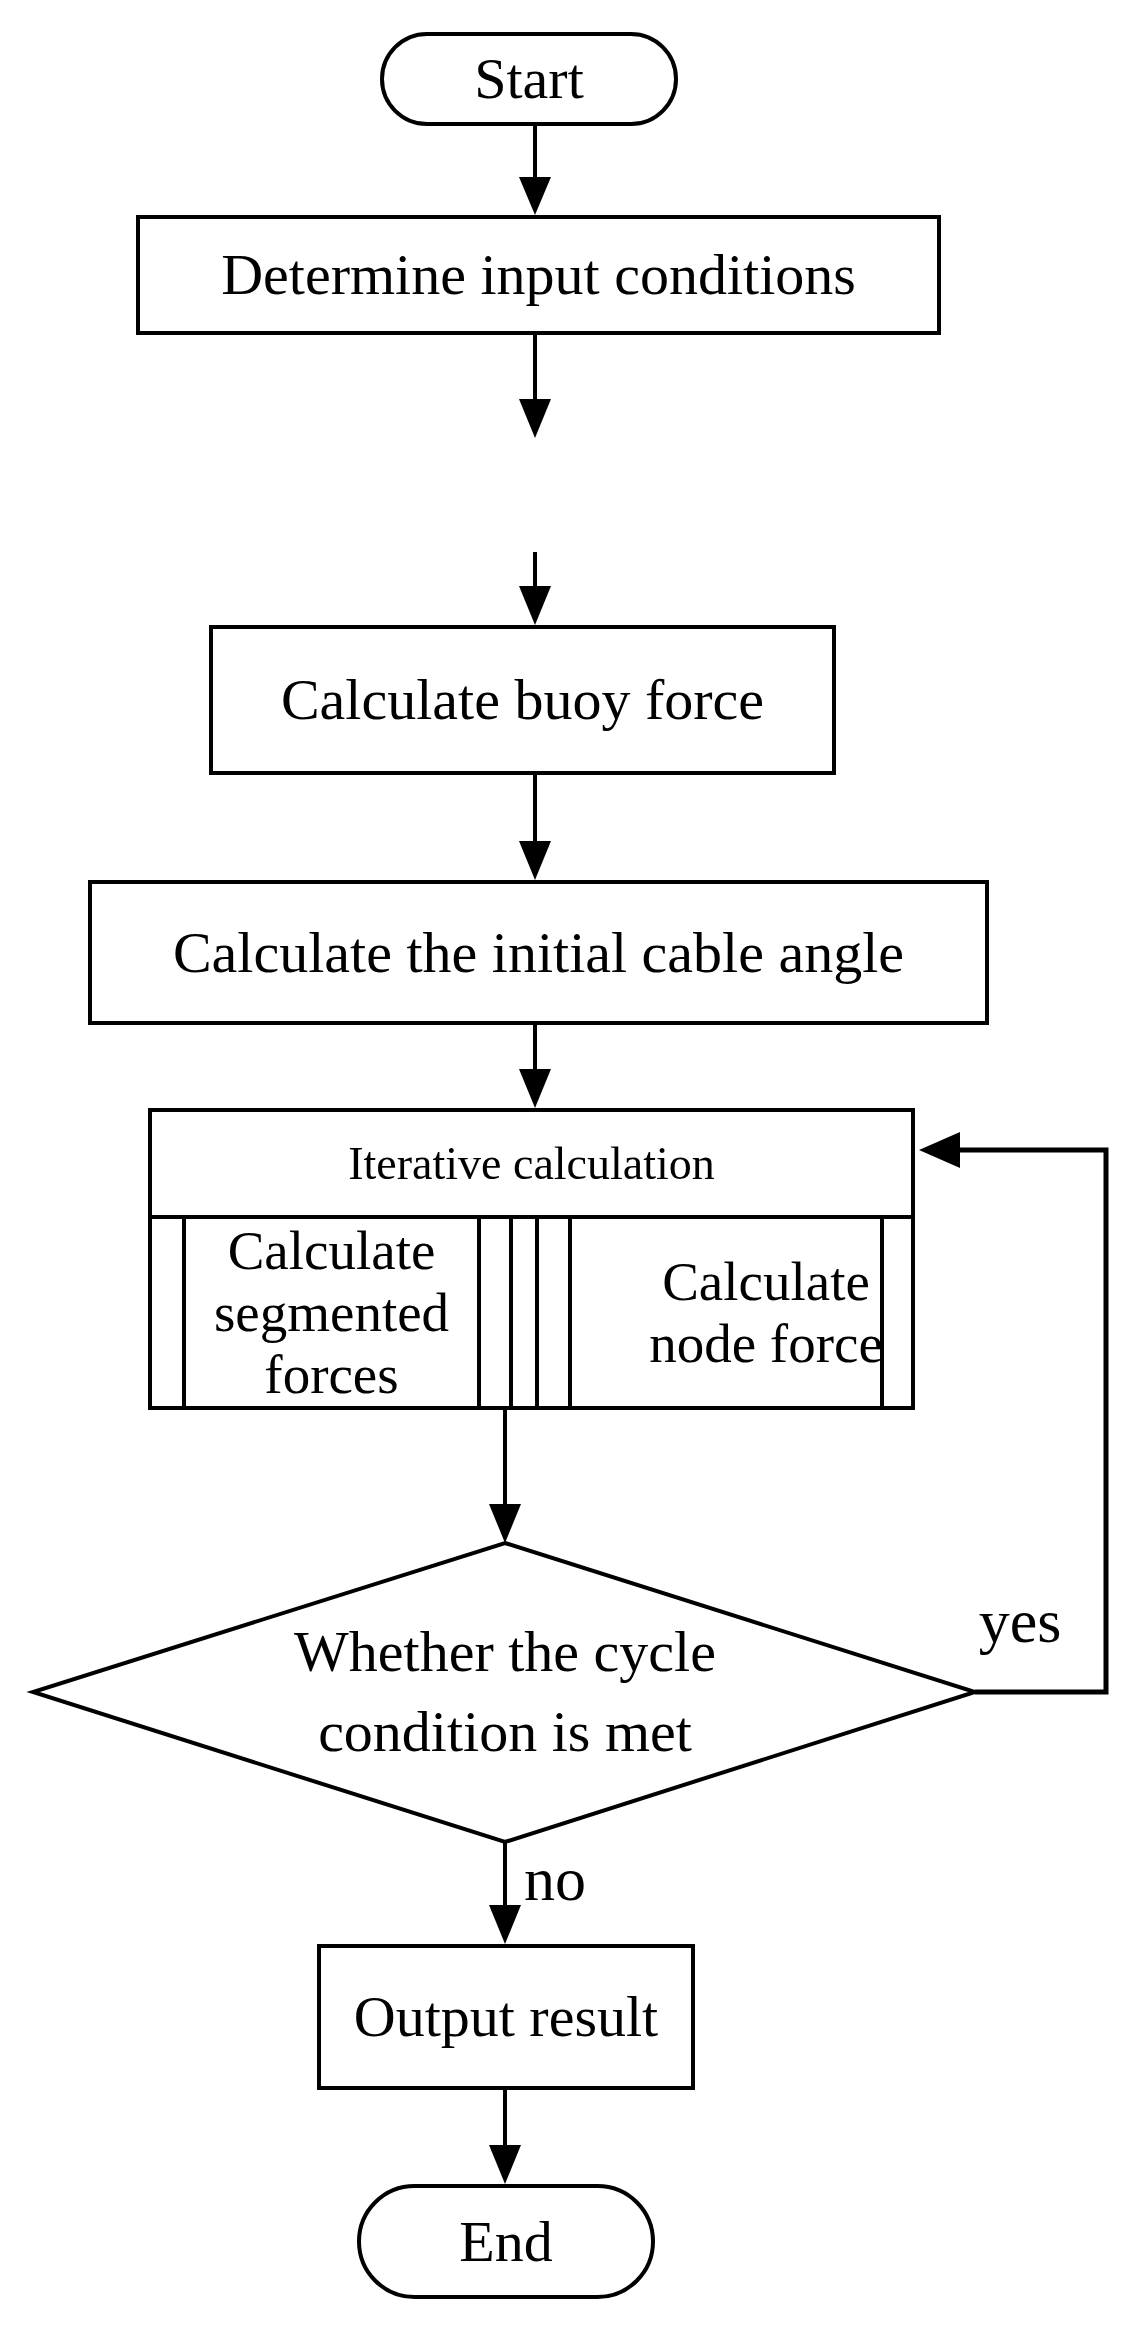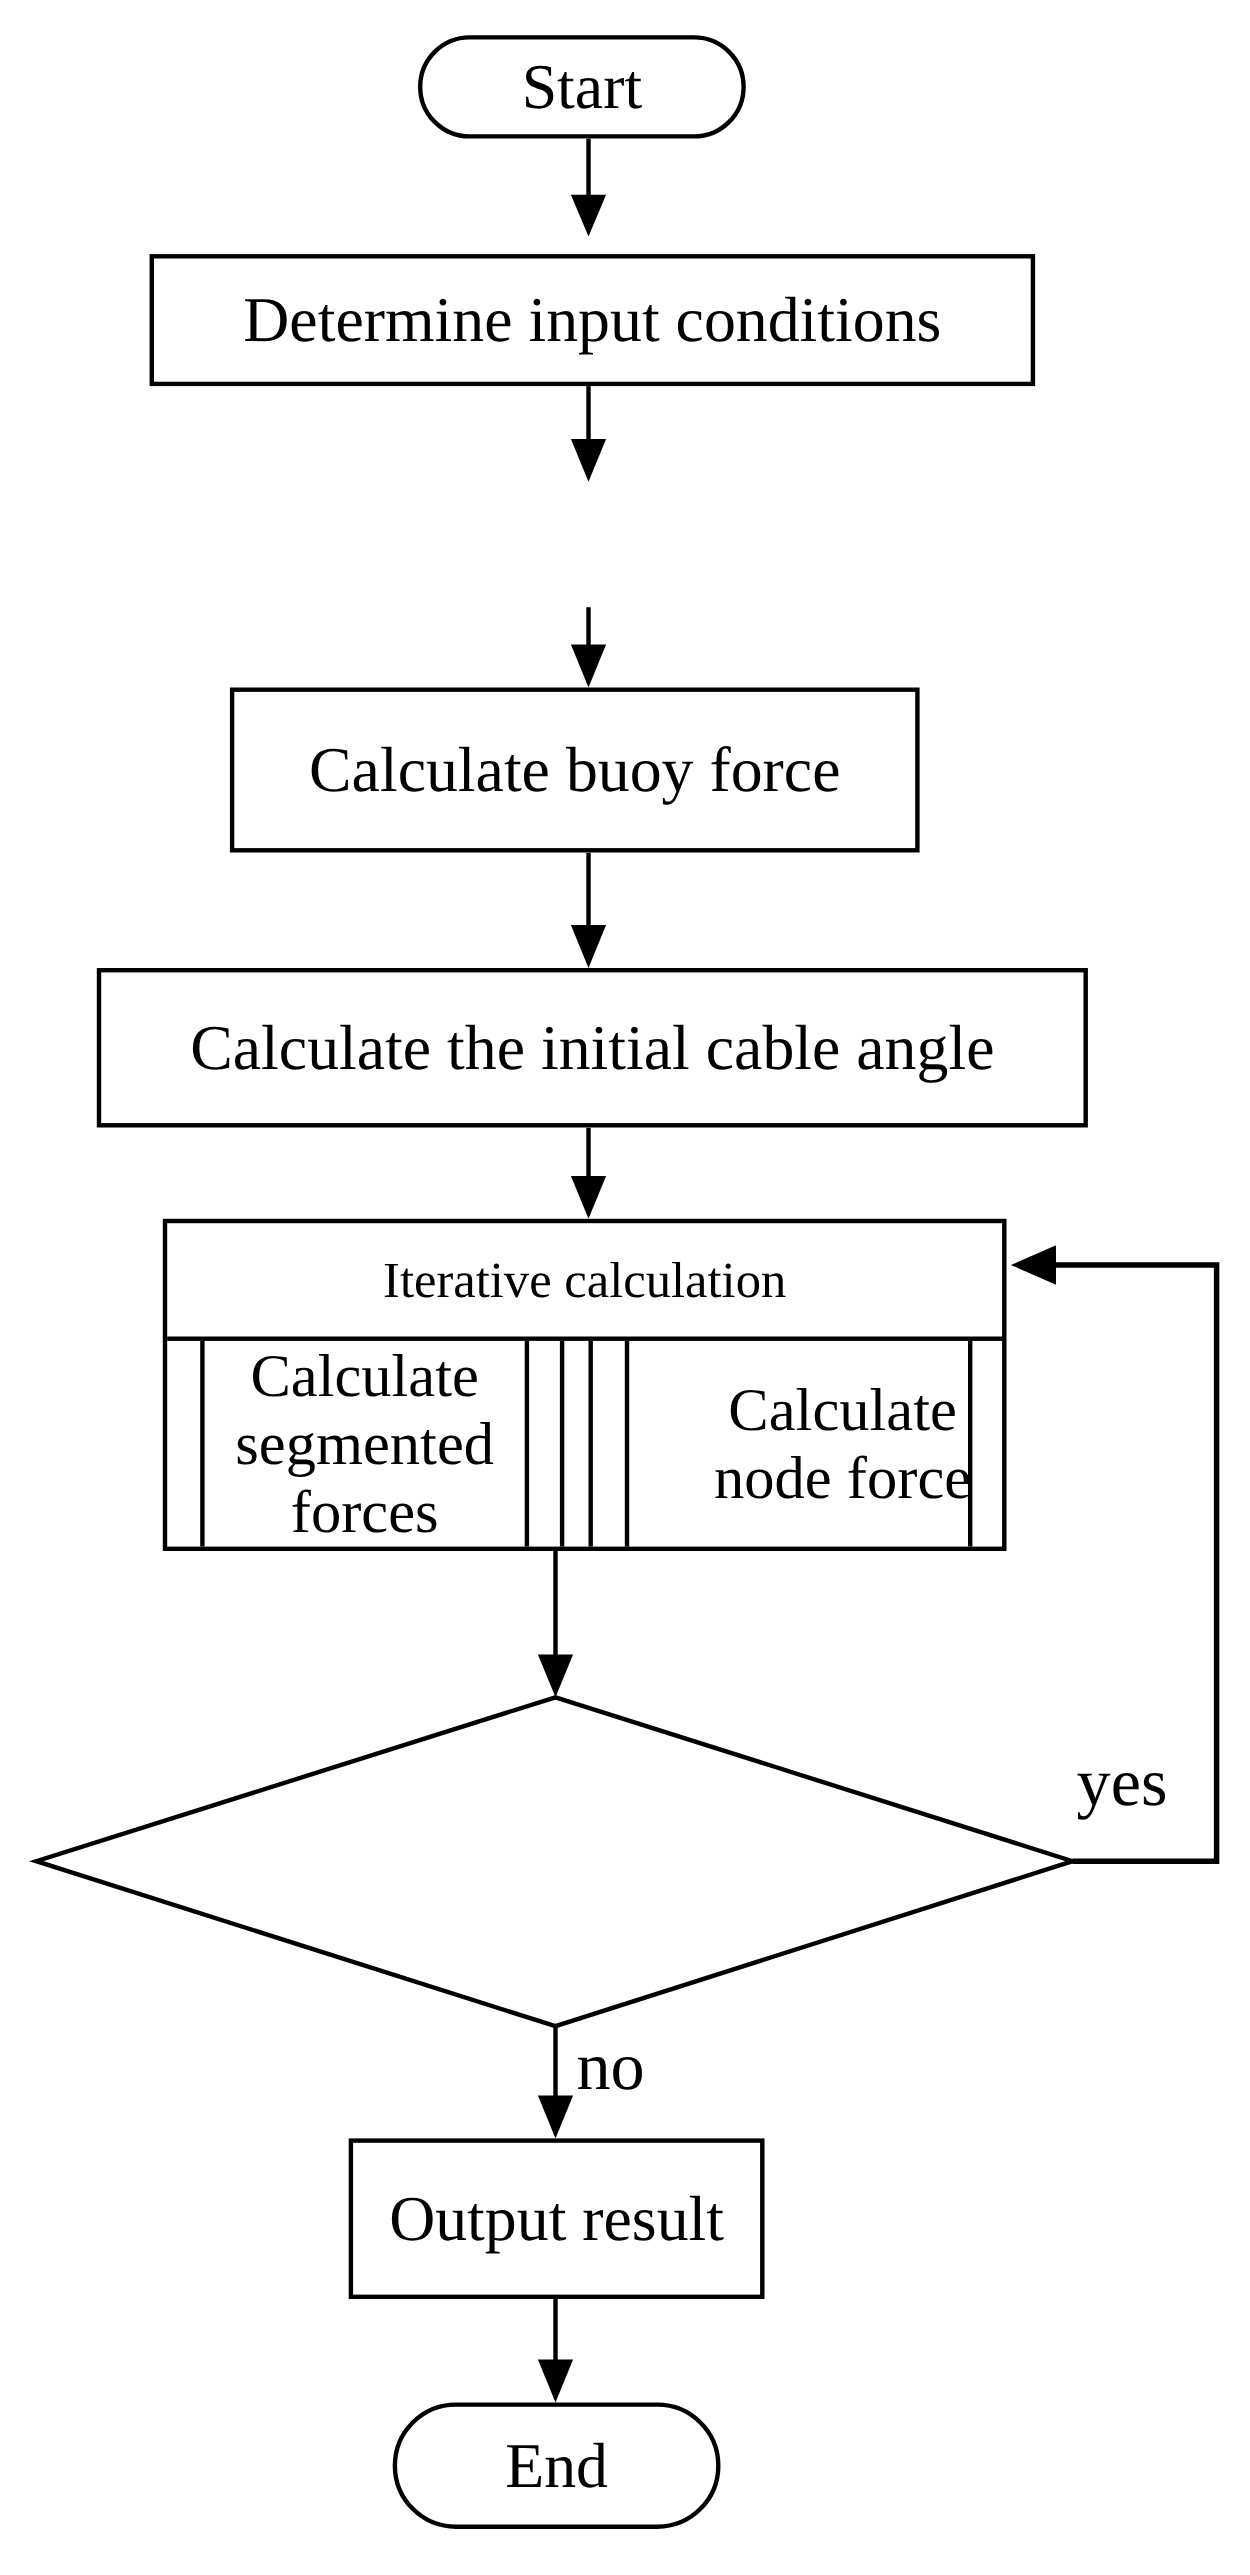--- a/index.html
+++ b/index.html
@@ -159,21 +159,21 @@
     <g>
       <line x1="505" y1="2090" x2="505" y2="2146" stroke="#000" stroke-width="4"></line>
       <polygon points="489,2145 521,2145 505,2184" fill="#000"></polygon>
     </g>
   </svg>
 
   <div class="node terminator" style="left:380px; top:32px; width:298px; height:94px;">
     <span>Start</span>
   </div>
 
-  <div class="node" style="left:136px; top:215px; width:805px; height:120px;margin-top:16px;">
+  <div class="node" style="left:136px; top:215px; width:805px; height:120px;">
     <span>Determine input conditions</span>
   </div>
 
 
   <div class="node" style="left:209px; top:625px; width:627px; height:150px;">
     <span>Calculate buoy force</span>
   </div>
 
   <div class="node" style="left:88px; top:880px; width:901px; height:145px;">
     <span>Calculate the initial cable angle</span>
@@ -193,20 +193,23 @@
     <div class="vbar" style="left:728px;"></div>
 
     <div class="subtext" style="left:34px; width:291px;">
       <span>Calculate segmented forces</span>
     </div>
     <div class="subtext" style="left:420px; width:308px;padding-left:40px;">
       <span>Calculate node force</span>
     </div>
   </div>
 
+  <div class="decision-label">
+    <span>Whether the cycle condition is met</span>
+  </div>
 
   <div class="edge-label yes">yes</div>
   <div class="edge-label no">no</div>
 
   <div class="node" style="left:317px; top:1944px; width:378px; height:146px;">
     <span>Output result</span>
   </div>
 
   <div class="node terminator" style="left:357px; top:2184px; width:298px; height:115px;">
     <span>End</span>

